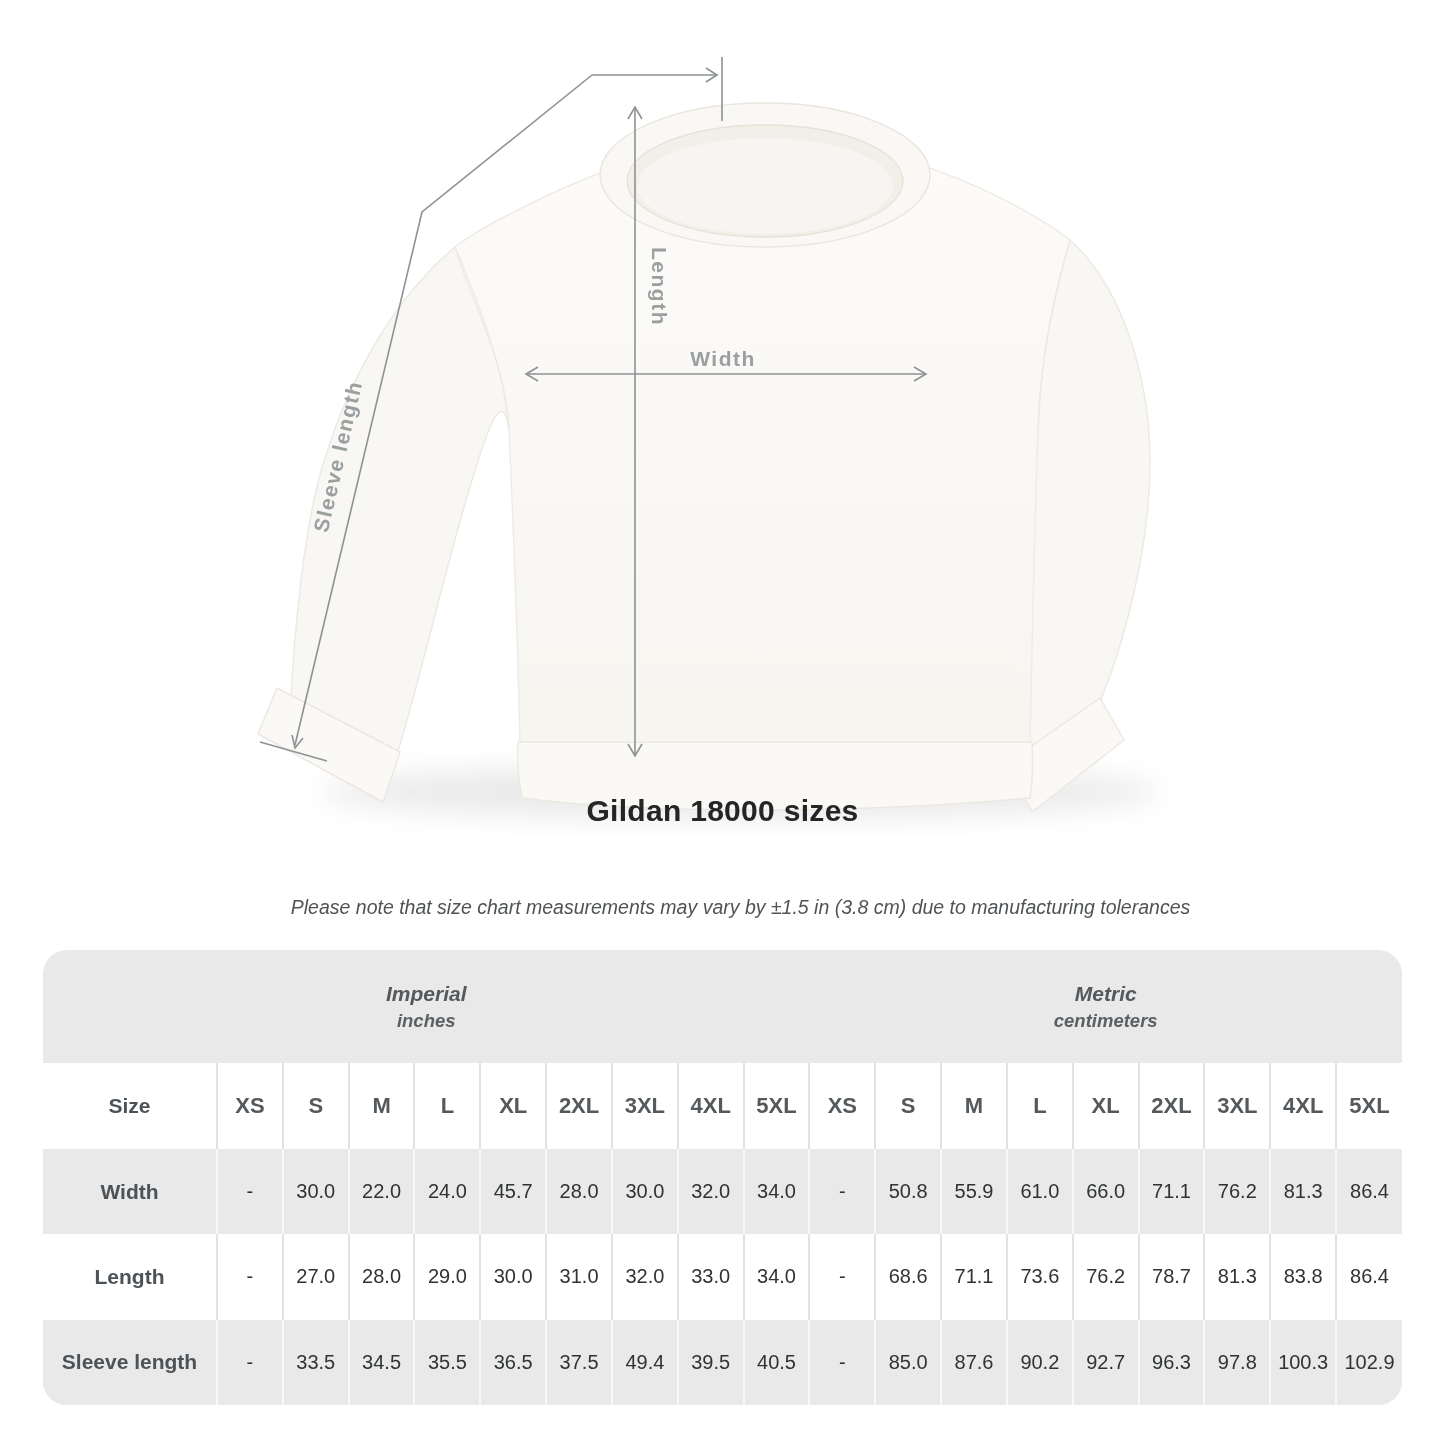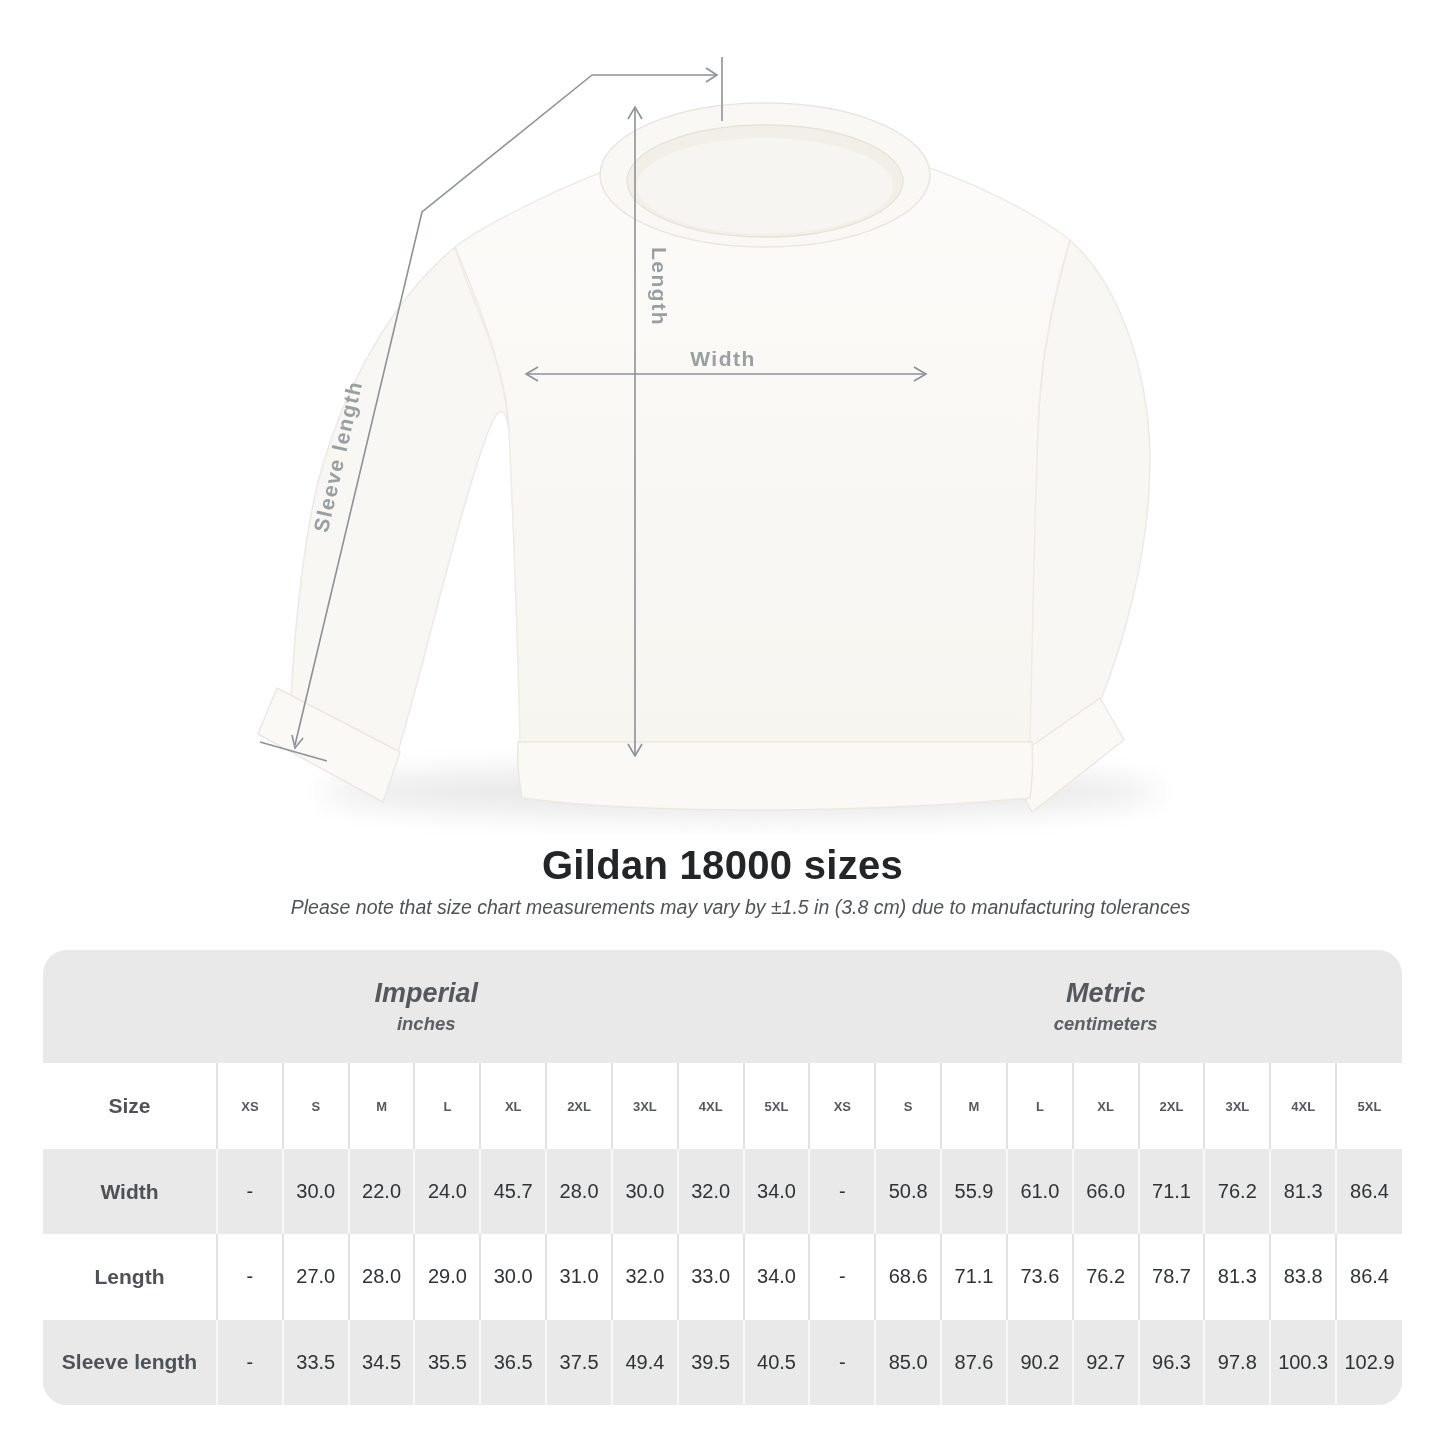--- a/index.html
+++ b/index.html
@@ -9,51 +9,51 @@
   }
   svg text{font-family:"Liberation Sans", sans-serif;}
 
   
   .diagram{position:absolute;left:0;top:0;}
   .measure-line{stroke:#8d9294;stroke-width:1.6;fill:none;}
   .measure-label{fill:#9aa0a2;font-weight:bold;font-size:21px;letter-spacing:1.5px;}
 
   
   .title{
-    position:absolute;left:0;top:843px;width:100%;text-align:center;
-    font-size:40px;font-weight:bold;color:#232527;letter-spacing:.3px;
+    position:absolute;left:0;top:794px;width:100%;text-align:center;
+    font-size:30px;font-weight:bold;color:#232527;letter-spacing:.3px;
   }
   .subtitle{
     position:absolute;left:0;top:896px;width:100%;text-align:center;
     font-style:italic;font-size:19.5px;color:#4f5355;padding-left:18px;
   }
 
   
   .table-wrap{
     position:absolute;left:43px;top:950px;width:1359px;height:455px;
     background:#e9e9e9;border-radius:24px;overflow:hidden;
   }
   table.size-table{
     width:100%;height:100%;border-collapse:collapse;table-layout:fixed;
   }
   tr.unit-row th{height:113px;vertical-align:middle;text-align:center;padding:0;}
-  .unit-name{font-size:27px;font-weight:bold;font-style:italic;color:#55595c;}
+  .unit-name{font-size:21px;font-weight:bold;font-style:italic;color:#55595c;}
   .unit-sub{font-size:18.5px;font-style:italic;color:#5c6063;margin-top:4px;}
 
   tr.cols{height:85px;}
   tr.cols th, tr.cols td{
     text-align:center;vertical-align:middle;padding:0;
   }
   tr.row-white{background:#ffffff;margin-top:36px;}
   tr.row-gray{background:#e9e9e9;}
   tr.row-white th + th, tr.row-white td + td, tr.row-white th + td{border-left:2px solid #e2e2e2;}
   tr.row-gray  th + th, tr.row-gray  td + td, tr.row-gray  th + td{border-left:2px solid #f8f8f8;}
 
   th.lbl{font-size:21px;font-weight:bold;color:#4d5256;}
-  th.szh{font-size:13px;font-weight:bold;color:#55595c;}
+  th.szh{font-size:22px;font-weight:bold;color:#55595c;}
   tr.cols td{font-size:20px;font-weight:normal;color:#2f3335;}
 </style>
 </head>
 <body>
 
 <div class="canvas">
 
   <svg class="diagram" width="1445" height="835" viewBox="0 0 1445 835">
     <defs>
       <linearGradient id="bodyg" x1="0" y1="0" x2="0" y2="1">

